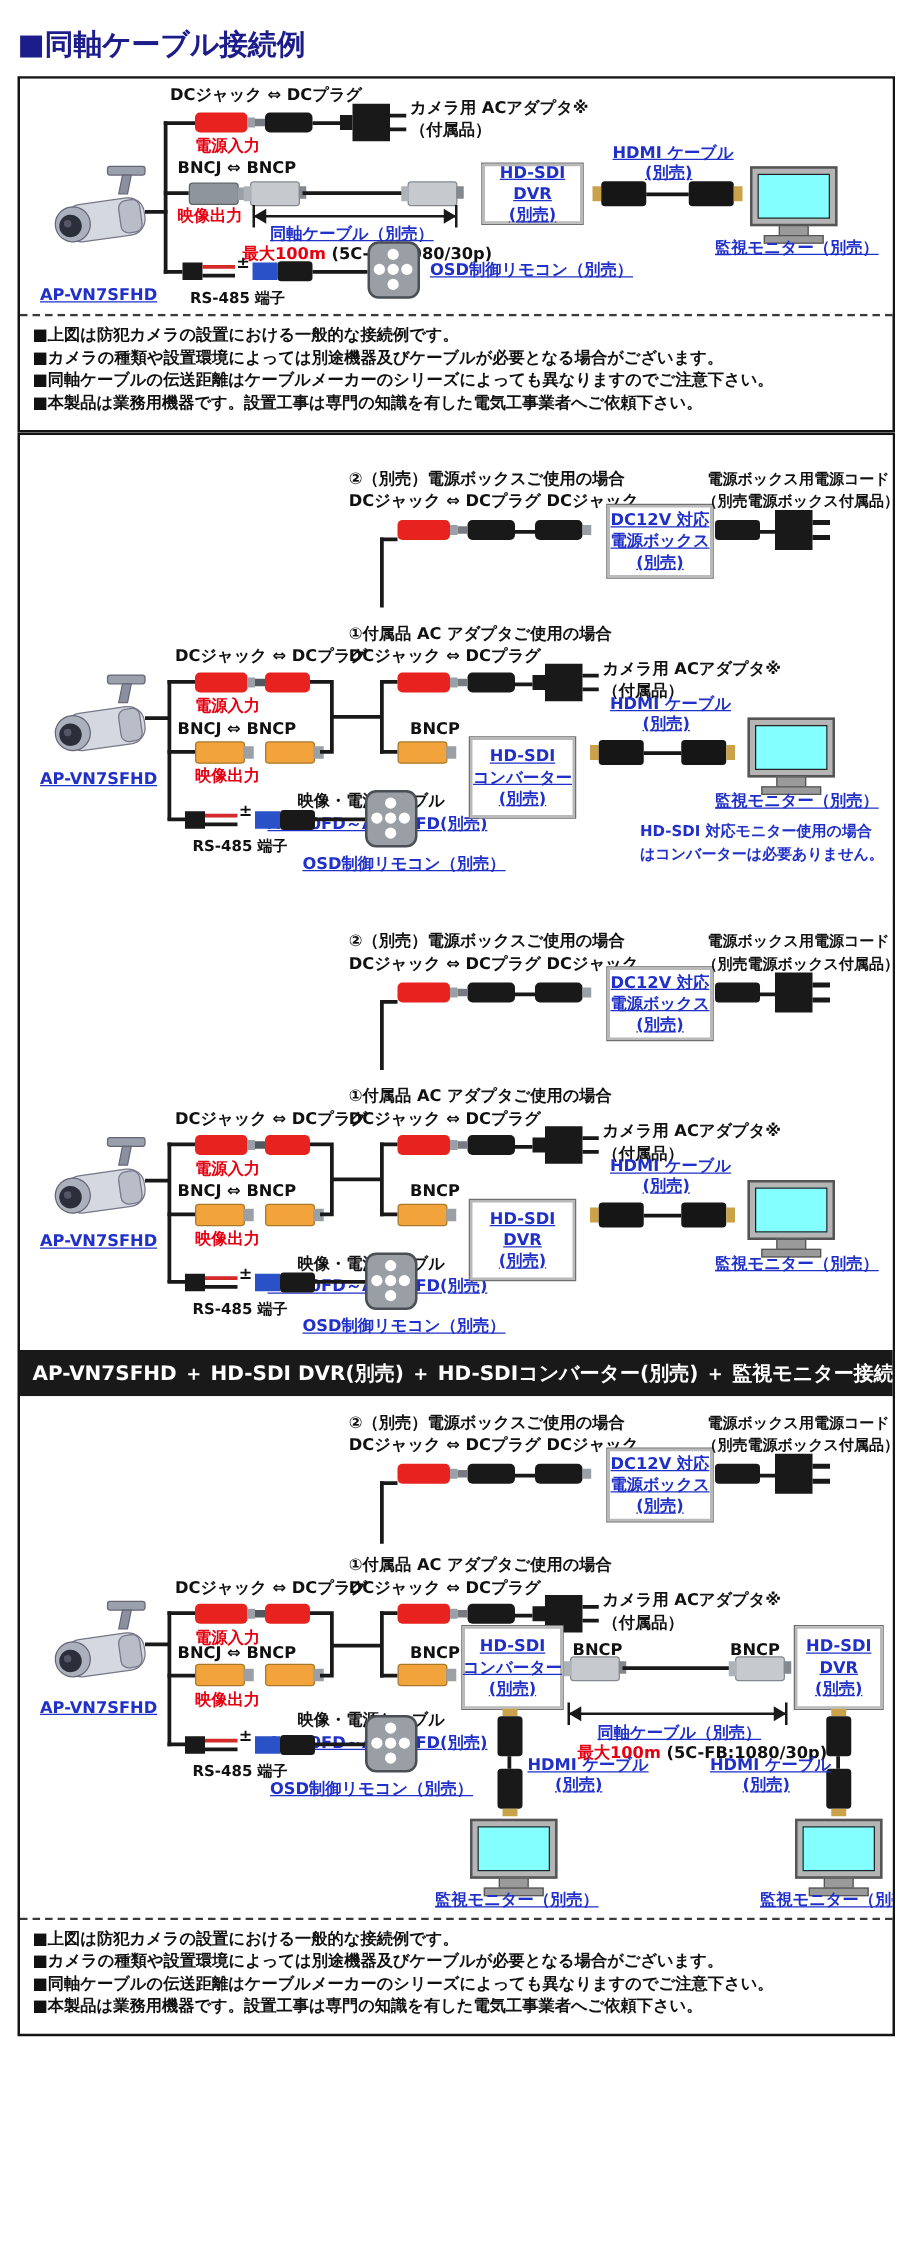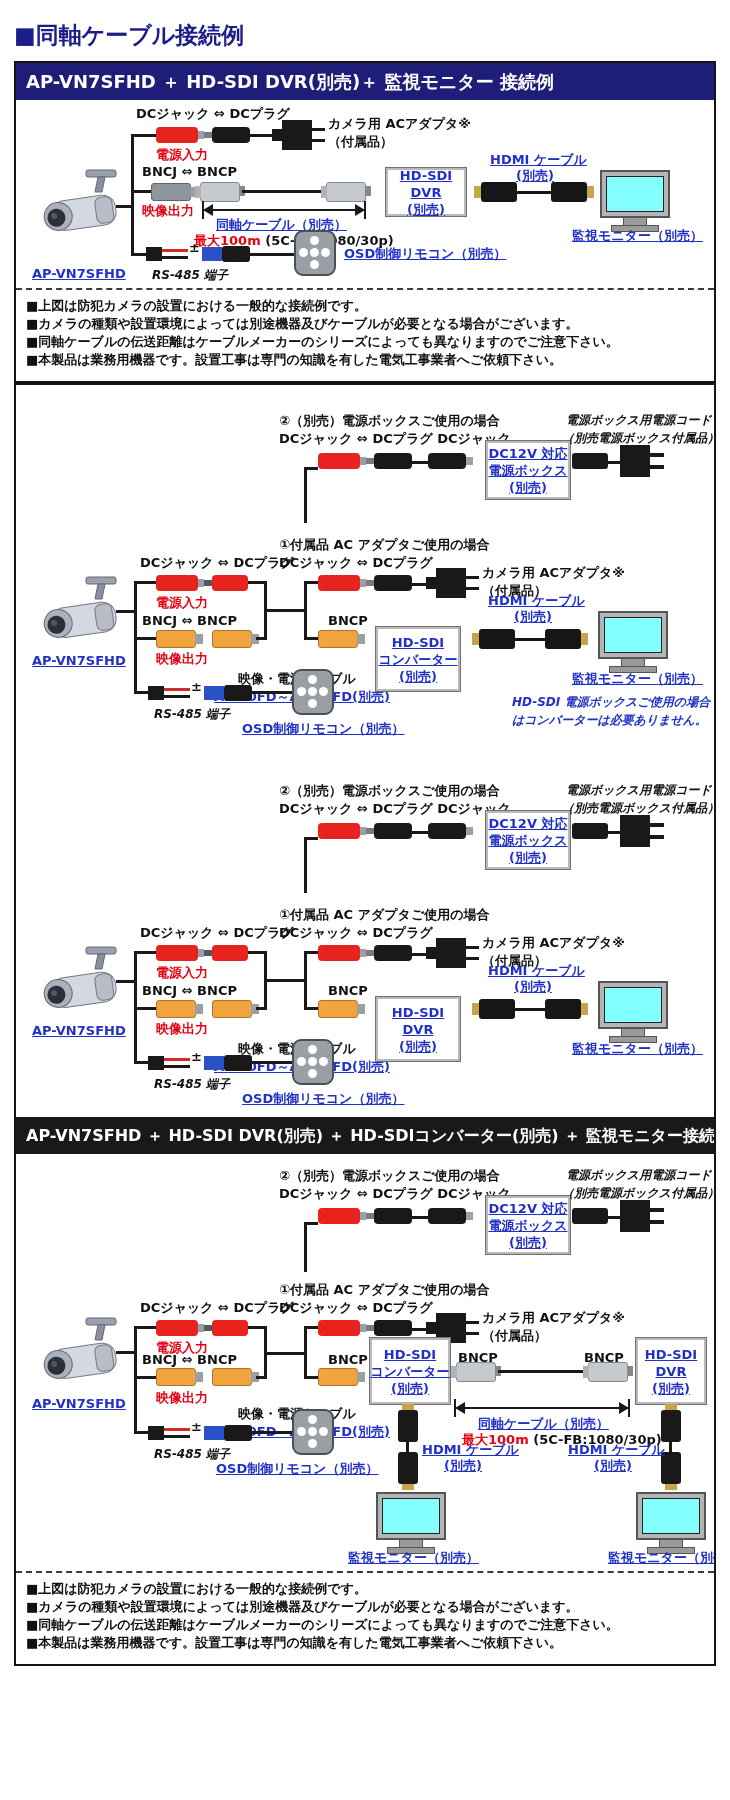--- a/index.html
+++ b/index.html
@@ -14,21 +14,21 @@
   .bar.tight{font-size:16px;}
   .diag{position:relative;background:#fff;overflow:hidden;}
   .diag>*{position:absolute;}
   .dsep{border-top:2px dashed #3a3a3a;height:0;}
   .notes{padding:7px 10px 12px;}
   .notes div{font-size:13px;font-weight:bold;line-height:18px;white-space:nowrap;}
   .lbl{font-size:13px;font-weight:bold;white-space:nowrap;line-height:15px;color:#111;}
   .lbl.red{color:#e60012;}
   .lbl.link{color:#2030c8;text-decoration:underline;}
   .lbl.bl{color:#2030c8;}
-  .lbl.sm{font-size:12px;font-style:italic;}
+  .lbl.sm{font-size:12px;}
   .lbl .red{color:#e60012;}
   .w{background:#191919;}
   
   .cj-r{width:42px;height:16px;background:#e8231f;border-radius:4px;}
   .cj-r::after{content:"";position:absolute;right:-6px;top:4px;width:6px;height:8px;background:#9aa0a6;}
   .cp-r{width:36px;height:16px;background:#e8231f;border-radius:4px;}
   .cp-r::before{content:"";position:absolute;left:-8px;top:5px;width:8px;height:6px;background:#53585e;}
   .cp-k{width:38px;height:16px;background:#191919;border-radius:4px;}
   .cp-k::before{content:"";position:absolute;left:-8px;top:5px;width:8px;height:6px;background:#777c82;}
   .cj-k{width:38px;height:16px;background:#191919;border-radius:4px;}
@@ -84,21 +84,20 @@
   .devbox b{font-size:13px;font-weight:bold;color:#2030c8;text-decoration:underline;line-height:17px;white-space:nowrap;}
 </style>
 </head>
 <body>
 
 <div class="page">
 
   <div class="hdr navy">■同軸ケーブル接続例</div>
 
   <div class="bigbox">
-    <div class="bar navy">AP-VN7SFHD ＋ HD-SDI DVR(別売)＋ 監視モニター 接続例</div>
 
     <div class="diag" style="height:188px">
       <svg class="cam" style="left:22px;top:68px" width="95" height="78" viewBox="0 0 95 78">
         <rect x="48" y="2" width="30" height="7" rx="2" fill="#9aa0ac" stroke="#667"></rect>
         <path d="M60 9 L67 9 L64 24 L57 24 Z" fill="#8a90a0" stroke="#667"></path>
         <g transform="rotate(-8 45 45)">
           <rect x="14" y="30" width="64" height="30" rx="13" fill="#d4d8e0" stroke="#778"></rect>
           <rect x="58" y="32" width="17" height="26" rx="6" fill="#b8bdc8" stroke="#778"></rect>
           <circle cx="20" cy="45" r="14" fill="#aab0bc" stroke="#667"></circle>
           <circle cx="18" cy="46" r="9" fill="#2a2f3a"></circle>
@@ -278,21 +277,21 @@
           <i class="tr"></i>
       </div>
       <div class="monw" style="left:582px;top:226px">
         <div class="mon">
             <div class="scr"></div>
           </div>
         <div class="stand"></div>
           <div class="base"></div>
       </div>
       <div class="lbl link" style="left:556px;top:286px">監視モニター（別売）</div>
-      <div class="lbl bl sm" style="left:496px;top:310px">HD-SDI 電源ボックスご使用の場合</div>
+      <div class="lbl bl sm" style="left:496px;top:310px">HD-SDI 対応モニター使用の場合</div>
       <div class="lbl bl sm" style="left:496px;top:328px">はコンバーターは必要ありません。</div>
 
       <div class="w" style="left:118px;top:306px;width:14px;height:3px"></div>
       <div class="rs" style="left:132px;top:300px">
         <i class="b1"></i>
           <i class="lr"></i>
           <i class="lk"></i>
           <i class="bu"></i>
           <i class="pk"></i>
       </div>

